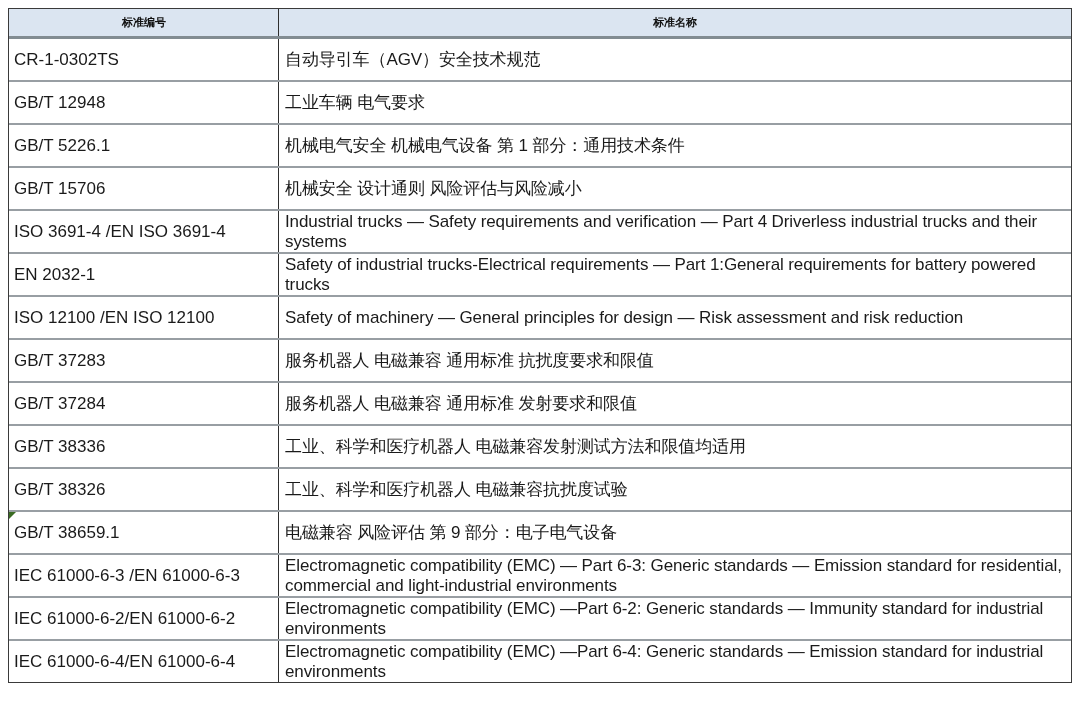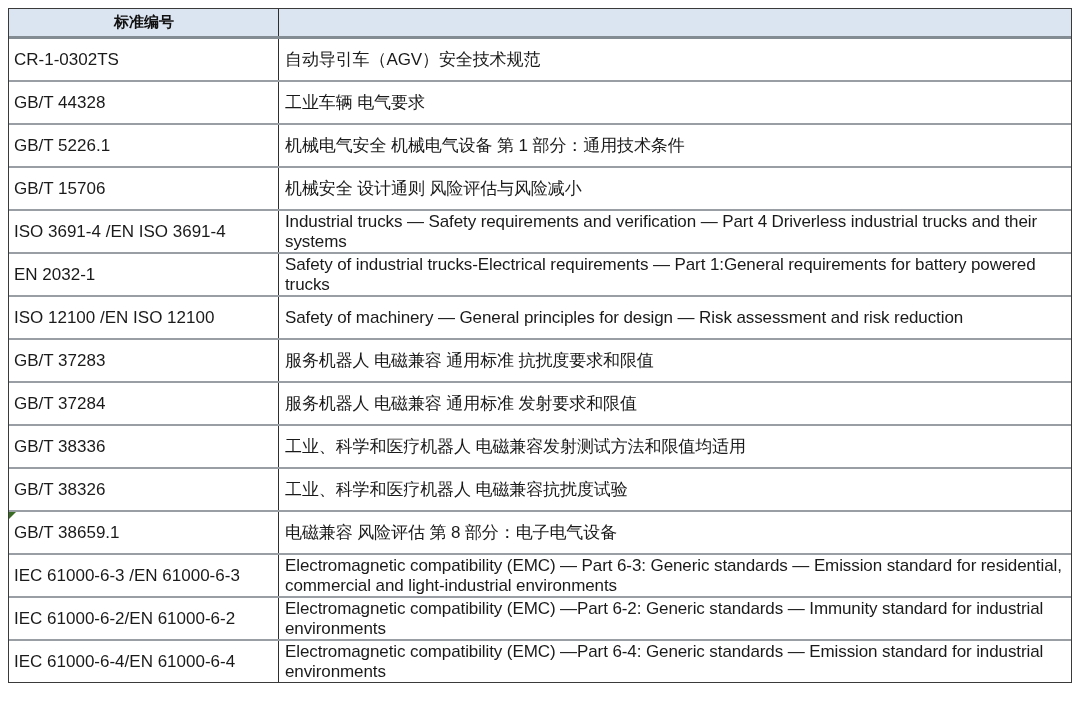--- a/index.html
+++ b/index.html
@@ -15,21 +15,21 @@
     box-sizing:border-box;
   }
   .row{display:flex;box-sizing:border-box;}
   .header-row{
     height:30px;background:#dbe5f1;
     border-bottom:3px solid #828c92;
     font-weight:bold;
   }
   .header-cell{
     display:flex;align-items:center;justify-content:center;
-    font-size:15px;color:#111111;box-sizing:border-box;
+    font-size:11px;color:#111111;box-sizing:border-box;
   }
   .body-row{height:43px;border-bottom:2px solid #989ea3;}
   .body-row:last-child{border-bottom:none;height:41px;}
   .cell{
     display:flex;align-items:center;
     font-size:17px;line-height:20px;
     box-sizing:border-box;overflow:hidden;
   }
   .col-code{
     width:270px;min-width:270px;
@@ -48,28 +48,29 @@
     border-right:7px solid transparent;
   }
 </style>
 </head>
 <body>
 
 <div class="page">
   <div class="std-table">
     <div class="row header-row">
       <div class="header-cell col-code">标准编号</div>
+      <div class="header-cell col-name">标准名称</div>
     </div>
     <div id="table-body">
         <div class="row body-row">
           <div class="cell col-code">CR-1-0302TS</div>
           <div class="cell col-name">自动导引车（AGV）安全技术规范</div>
         </div>
         <div class="row body-row">
-          <div class="cell col-code">GB/T 44328</div>
+          <div class="cell col-code">GB/T 12948</div>
           <div class="cell col-name">工业车辆 电气要求</div>
         </div>
         <div class="row body-row">
           <div class="cell col-code">GB/T 5226.1</div>
           <div class="cell col-name">机械电气安全 机械电气设备 第 1 部分：通用技术条件</div>
         </div>
         <div class="row body-row">
           <div class="cell col-code">GB/T 15706</div>
           <div class="cell col-name">机械安全 设计通则 风险评估与风险减小</div>
         </div>
@@ -96,21 +97,21 @@
         <div class="row body-row">
           <div class="cell col-code">GB/T 38336</div>
           <div class="cell col-name">工业、科学和医疗机器人 电磁兼容发射测试方法和限值均适用</div>
         </div>
         <div class="row body-row">
           <div class="cell col-code">GB/T 38326</div>
           <div class="cell col-name">工业、科学和医疗机器人 电磁兼容抗扰度试验</div>
         </div>
         <div class="row body-row">
           <div class="cell col-code"><span class="flag-triangle"></span>GB/T 38659.1</div>
-          <div class="cell col-name">电磁兼容 风险评估 第 8 部分：电子电气设备</div>
+          <div class="cell col-name">电磁兼容 风险评估 第 9 部分：电子电气设备</div>
         </div>
         <div class="row body-row">
           <div class="cell col-code">IEC 61000-6-3 /EN 61000-6-3</div>
           <div class="cell col-name">Electromagnetic compatibility (EMC) — Part 6-3: Generic standards — Emission standard for residential, commercial and light-industrial environments</div>
         </div>
         <div class="row body-row">
           <div class="cell col-code">IEC 61000-6-2/EN 61000-6-2</div>
           <div class="cell col-name">Electromagnetic compatibility (EMC) —Part 6-2: Generic standards — Immunity standard for industrial environments</div>
         </div>
         <div class="row body-row">

